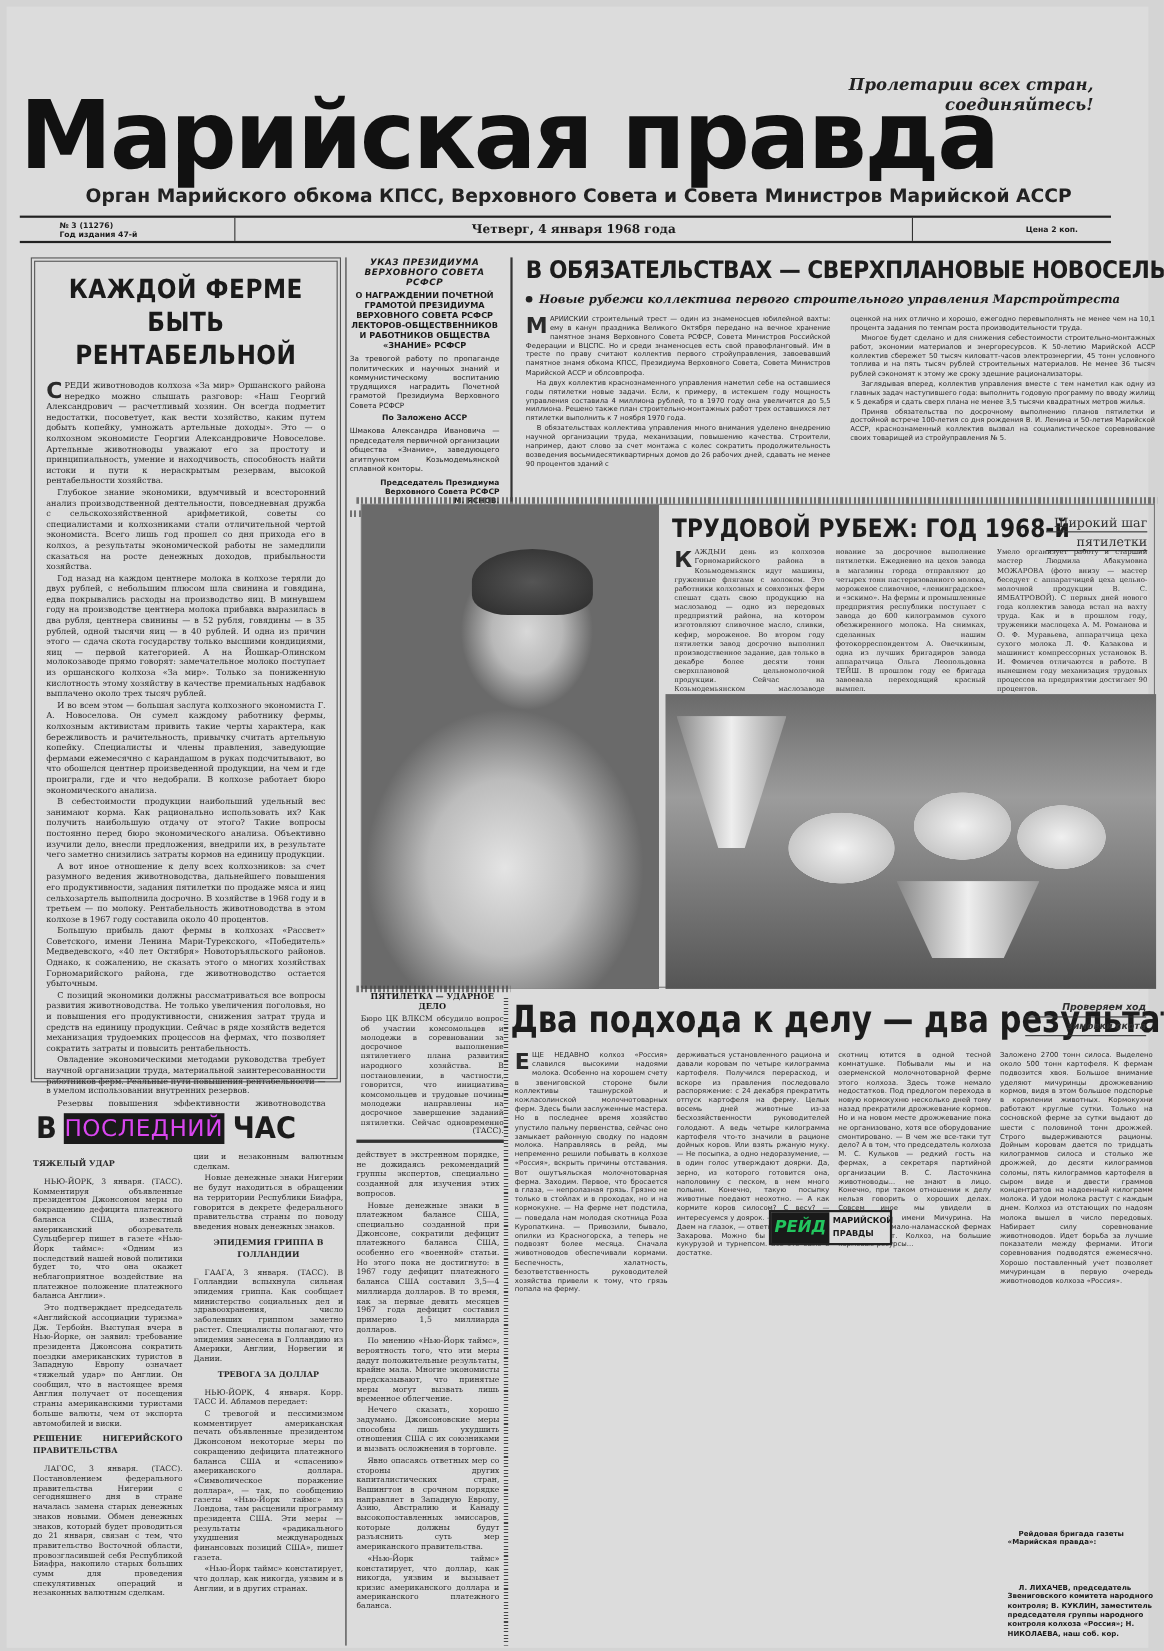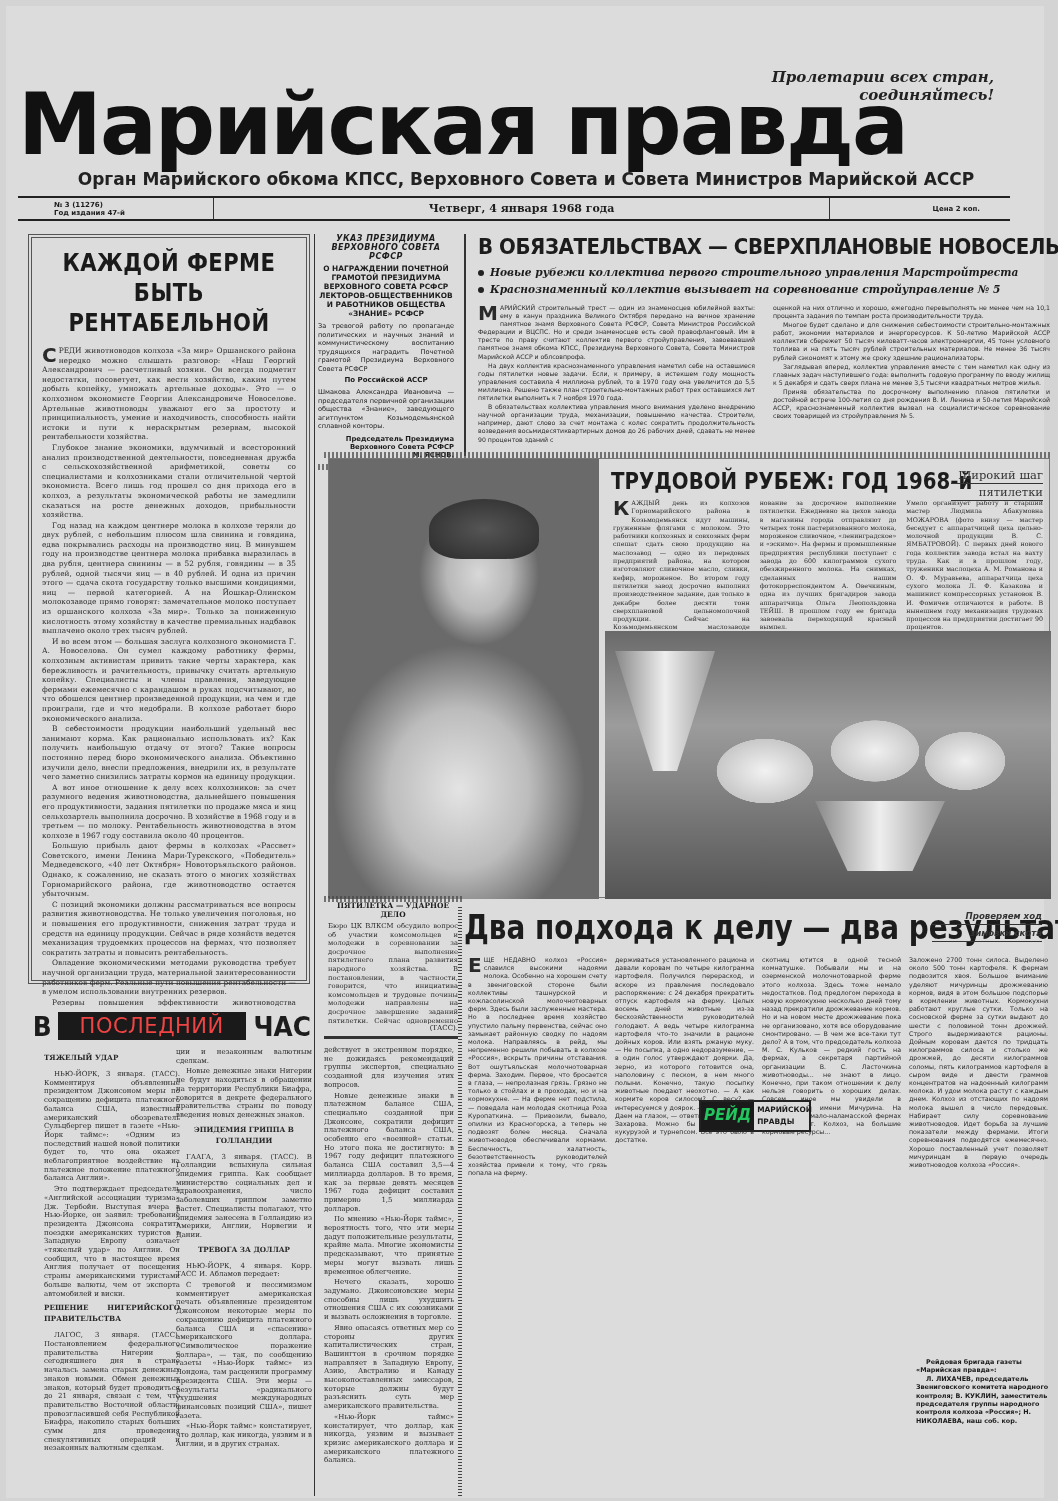--- a/index.html
+++ b/index.html
@@ -101,38 +101,38 @@
 
   
   .note { position: absolute; left: 322px; top: 895px; width: 130px; height: 130px; }
   .note h4 { font-weight: bold; font-size: 7.4px; line-height: 9px; text-align: center; font-family: "DejaVu Serif", serif; }
   .note .col-text { height: 102px; font-size: 6.8px; line-height: 8.6px; margin-top: 3px; }
   .note .src { text-align: right; font-size: 7px; }
 
   
   .lasthour { position: absolute; left: 26px; top: 1002px; width: 290px; height: 36px; display: flex; align-items: center; gap: 5px; }
   .lasthour .big { font-family: "DejaVu Sans", sans-serif; font-weight: bold; font-size: 27px; transform: scaleX(0.92); }
-  .lasthour .inv { background: #1a1a1a; color: #ef4444; font-family: "DejaVu Sans", sans-serif; font-size: 21px; padding: 0 22px; line-height: 28px; letter-spacing: 0.5px; }
+  .lasthour .inv { background: #1a1a1a; color: #d946ef; font-family: "DejaVu Sans", sans-serif; font-size: 21px; padding: 0 1px; line-height: 28px; letter-spacing: 0.5px; }
   .news-col { position: absolute; font-size: 7px; line-height: 8.7px; text-align: justify; color: #2a2a2a; overflow: hidden; }
   .news-col h5 { font-family: "DejaVu Serif", serif; font-weight: bold; font-size: 7.2px; line-height: 11px; margin: 4px 0 7px; }
   .news-col h5.center { text-align: center; }
   .news-col p { text-indent: 10px; margin-bottom: 2px; }
 
   
   .twoapp { position: absolute; left: 458px; top: 900px; width: 590px; height: 45px; }
   .twoapp h2 { font-family: "DejaVu Sans", sans-serif; font-weight: bold; font-size: 34px; line-height: 42px; transform: scaleX(0.82); transform-origin: left; white-space: nowrap; display: inline-block; }
   .twoapp .rubric { position: absolute; right: 12px; top: 2px; width: 110px; text-align: right; font-style: italic; font-weight: bold; font-size: 8.6px; line-height: 16px; color: #333; font-family: "DejaVu Sans", sans-serif; }
   .twoapp .rubric span { display: block; border-bottom: 1px solid #333; }
   .raid-cols { position: absolute; left: 462px; top: 950px; width: 582px; height: 540px; display: flex; gap: 8px; }
   .raid-cols .col-text { width: 139px; height: 540px; font-family: "DejaVu Sans", sans-serif; font-size: 6.3px; line-height: 8.2px; }
   .raidlogo { position: absolute; left: 693px; top: 1094px; width: 112px; height: 32px; display: flex; border: 2px solid #222; background: #dcdcdc; }
   .raidlogo .r1 { background: #1a1a1a; color: #22c55e; font-family: "DejaVu Sans", sans-serif; font-weight: bold; font-style: italic; font-size: 15px; padding: 4px 3px; }
   .raidlogo .r2 { font-family: "DejaVu Sans", sans-serif; font-size: 7.4px; line-height: 12px; padding: 2px 3px; font-weight: bold; }
   .credits { position: absolute; left: 910px; top: 1352px; width: 140px; font-family: "DejaVu Sans", sans-serif; font-size: 6.4px; line-height: 8.4px; font-weight: bold; }
-  .credits p { text-indent: 10px; }
+  .credits p { text-indent: 10px; margin-top: 32px; }
 </style>
 </head>
 <body>
 
 <div class="page">
 
   <div class="motto">Пролетарии всех стран, соединяйтесь!</div>
   <div class="masthead">Марийская правда</div>
   <div class="subtitle">Орган Марийского обкома КПСС, Верховного Совета и Совета Министров Марийской АССР</div>
 
@@ -158,37 +158,36 @@
       <p>С позиций экономики должны рассматриваться все вопросы развития животноводства. Не только увеличения поголовья, но и повышения его продуктивности, снижения затрат труда и средств на единицу продукции. Сейчас в ряде хозяйств ведется механизация трудоемких процессов на фермах, что позволяет сократить затраты и повысить рентабельность.</p>
       <p>Овладение экономическими методами руководства требует научной организации труда, материальной заинтересованности работников ферм. Реальные пути повышения рентабельности — в умелом использовании внутренних резервов.</p>
       <p>Резервы повышения эффективности животноводства неисчерпаемы. Задача — поставить на службу делу все богатства и возможности хозяйств, чтобы каждой ферме быть рентабельной и каждому хозяйству досрочно справиться с заданиями пятилетки по продаже животноводческой продукции.</p>
     </div>
   </div>
 
   <div class="decree">
     <div class="kicker">УКАЗ ПРЕЗИДИУМА ВЕРХОВНОГО СОВЕТА РСФСР</div>
     <div class="headline">О НАГРАЖДЕНИИ ПОЧЕТНОЙ ГРАМОТОЙ ПРЕЗИДИУМА ВЕРХОВНОГО СОВЕТА РСФСР ЛЕКТОРОВ-ОБЩЕСТВЕННИКОВ И РАБОТНИКОВ ОБЩЕСТВА «ЗНАНИЕ» РСФСР</div>
     <div class="body">За тревогой работу по пропаганде политических и научных знаний и коммунистическому воспитанию трудящихся наградить Почетной грамотой Президиума Верховного Совета РСФСР</div>
-    <div class="region">По Российской АССР</div>
+    <div class="region">По Заложено АССР</div>
     <div class="body">Шмакова Александра Ивановича — председателя первичной организации общества «Знание», заведующего агитпунктом Козьмодемьянской сплавной конторы.</div>
     <div class="sign">
       <div>Председатель Президиума Верховного Совета РСФСР</div>
       <div>М. ЯСНОВ.</div>
       <div>Секретарь Президиума Верховного Совета РСФСР</div>
       <div>Х. НЕШКОВ.</div>
     </div>
   </div>
   <div class="wavy" style="left:312px; top:458px; width:140px;"></div>
   <div class="vrule" style="left:308px; top:228px; height:1262px;"></div>
 
   <div class="topart">
     <h2>В ОБЯЗАТЕЛЬСТВАХ — СВЕРХПЛАНОВЫЕ НОВОСЕЛЬЯ</h2>
     <div class="bullets">
       <div><span class="dot"></span><span>Новые рубежи коллектива первого строительного управления Марстройтреста</span></div>
-      <div><span class="dot"></span><span>Краснознаменный коллектив вызывает на соревнование стройуправление № 5</span></div>
     </div>
     <div class="cols">
       <div class="col-text">
         <p style="text-indent:0"><span class="dropcap">М</span><span>АРИЙСКИЙ строительный трест — один из знаменосцев юбилейной вахты: ему в канун праздника Великого Октября передано на вечное хранение памятное знамя Верховного Совета РСФСР, Совета Министров Российской Федерации и ВЦСПС. Но и среди знаменосцев есть свой правофланговый. Им в тресте по праву считают коллектив первого стройуправления, завоевавший памятное знамя обкома КПСС, Президиума Верховного Совета, Совета Министров Марийской АССР и облсовпрофа.</span></p>
         <p>На двух коллектив краснознаменного управления наметил себе на оставшиеся годы пятилетки новые задачи. Если, к примеру, в истекшем году мощность управления составила 4 миллиона рублей, то в 1970 году она увеличится до 5,5 миллиона. Решено также план строительно-монтажных работ трех оставшихся лет пятилетки выполнить к 7 ноября 1970 года.</p>
         <p>В обязательствах коллектива управления много внимания уделено внедрению научной организации труда, механизации, повышению качества. Строители, например, дают слово за счет монтажа с колес сократить продолжительность возведения восьмидесятиквартирных домов до 26 рабочих дней, сдавать не менее 90 процентов зданий с</p>
       </div>
       <div class="col-text">
         <p style="text-indent:0">оценкой на них отлично и хорошо, ежегодно перевыполнять не менее чем на 10,1 процента задания по темпам роста производительности труда.</p>
         <p>Многое будет сделано и для снижения себестоимости строительно-монтажных работ, экономии материалов и энергоресурсов. К 50-летию Марийской АССР коллектив сбережет 50 тысяч киловатт-часов электроэнергии, 45 тонн условного топлива и на пять тысяч рублей строительных материалов. Не менее 36 тысяч рублей сэкономят к этому же сроку здешние рационализаторы.</p>
@@ -227,21 +226,21 @@
   </div>
   <div class="vdash" style="left:452px; top:900px; height:590px;"></div>
   <div style="position:absolute; left:318px; top:1030px; width:134px; height:3px; background:#333;"></div>
 
   <div class="lasthour">
     <span class="big">В</span>
     <span class="inv">ПОСЛЕДНИЙ</span>
     <span class="big">ЧАС</span>
   </div>
 
-  <div class="news-col" style="left:38px; top:1042px; width:136px; height:448px;">
+  <div class="news-col" style="left:24px; top:1042px; width:136px; height:448px;">
     <h5>ТЯЖЕЛЫЙ УДАР</h5>
     <p>НЬЮ-ЙОРК, 3 января. (ТАСС). Комментируя объявленные президентом Джонсоном меры по сокращению дефицита платежного баланса США, известный американский обозреватель Сульцбергер пишет в газете «Нью-Йорк таймс»: «Одним из последствий нашей новой политики будет то, что она окажет неблагоприятное воздействие на платежное положение платежного баланса Англии».</p>
     <p>Это подтверждает председатель «Английской ассоциации туризма» Дж. Тербойн. Выступая вчера в Нью-Йорке, он заявил: требование президента Джонсона сократить поездки американских туристов в Западную Европу означает «тяжелый удар» по Англии. Он сообщил, что в настоящее время Англия получает от посещения страны американскими туристами больше валюты, чем от экспорта автомобилей и виски.</p>
     <h5>РЕШЕНИЕ НИГЕРИЙСКОГО ПРАВИТЕЛЬСТВА</h5>
     <p>ЛАГОС, 3 января. (ТАСС). Постановлением федерального правительства Нигерии с сегодняшнего дня в стране началась замена старых денежных знаков новыми. Обмен денежных знаков, который будет проводиться до 21 января, связан с тем, что правительство Восточной области, провозгласившей себя Республикой Биафра, накопило старых больших сумм для проведения спекулятивных операций и незаконных валютным сделкам.</p>
   </div>
 
   <div class="news-col" style="left:170px; top:1042px; width:136px; height:448px;">
     <p style="text-indent:0">ции и незаконным валютным сделкам.</p>
     <p>Новые денежные знаки Нигерии не будут находиться в обращении на территории Республики Биафра, говорится в декрете федерального правительства страны по поводу введения новых денежных знаков.</p>

